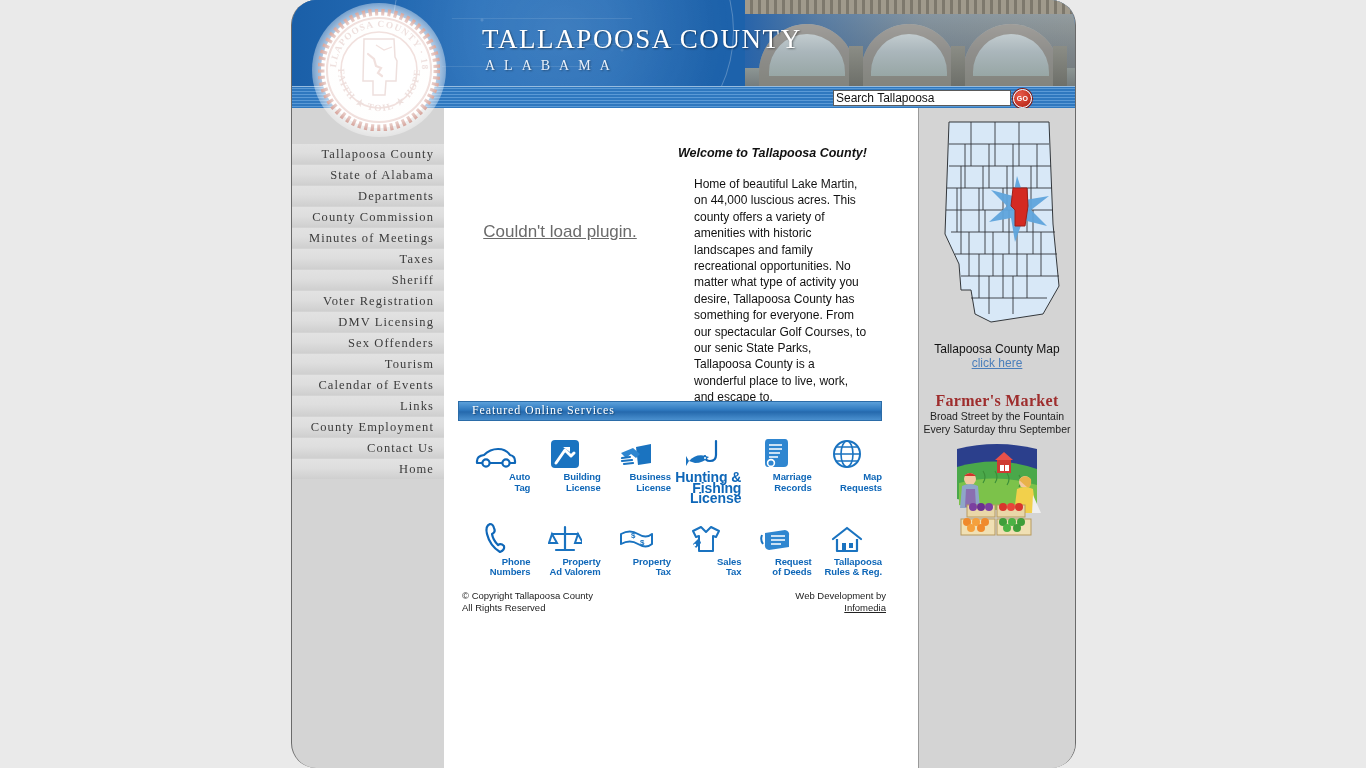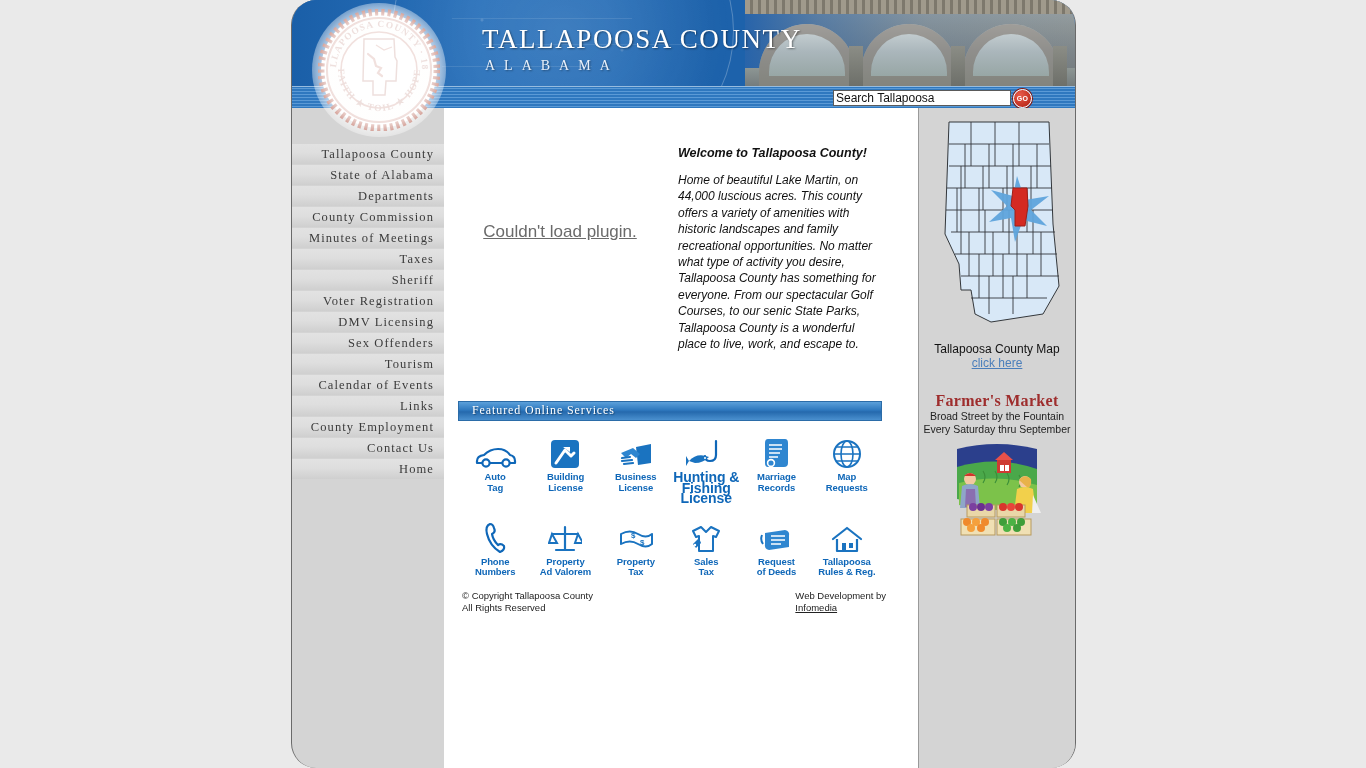--- a/index.html
+++ b/index.html
@@ -234,23 +234,22 @@
     width: 208px;
   }
   .welcome h2 {
     margin: 0 0 12px 0;
     font-size: 12.5px;
     font-style: italic;
     font-weight: bold;
     color: #111;
   }
   .welcome p {
-    margin: 0;
+    margin: 16px;
     font-size: 12px;
-    font-style: italic;
     line-height: 16.4px;
     color: #111;
     text-align: left;
   }
 
   
   .feat-bar {
     position: absolute;
     left: 14px; top: 293px;
     width: 424px; height: 20px;
@@ -286,33 +285,34 @@
     align-items: flex-end;
     justify-content: center;
   }
   .svc .lbl {
     margin-top: 3px;
     color: #0f67b8;
     font-size: 9.5px;
     font-weight: bold;
     line-height: 10.5px;
     letter-spacing: -.1px;
+    text-align: right;
   }
   .svc .lbl.small { font-size: 14px; }
 
   .footer {
     position: absolute;
     left: 18px; top: 482px;
     width: 424px;
     font-size: 9.5px;
     color: #222;
     line-height: 11.5px;
   }
   .footer .left { float: left; }
-  .footer .right { float: right; }
+  .footer .right { float: right; text-align: right; }
   .footer a { color: #222; }
 
   
   #right {
     position: absolute;
     left: 626px; top: 108px;
     width: 157px;
     height: 660px;
     background: #d4d4d4;
     border-left: 1px solid #9a9a9a;

